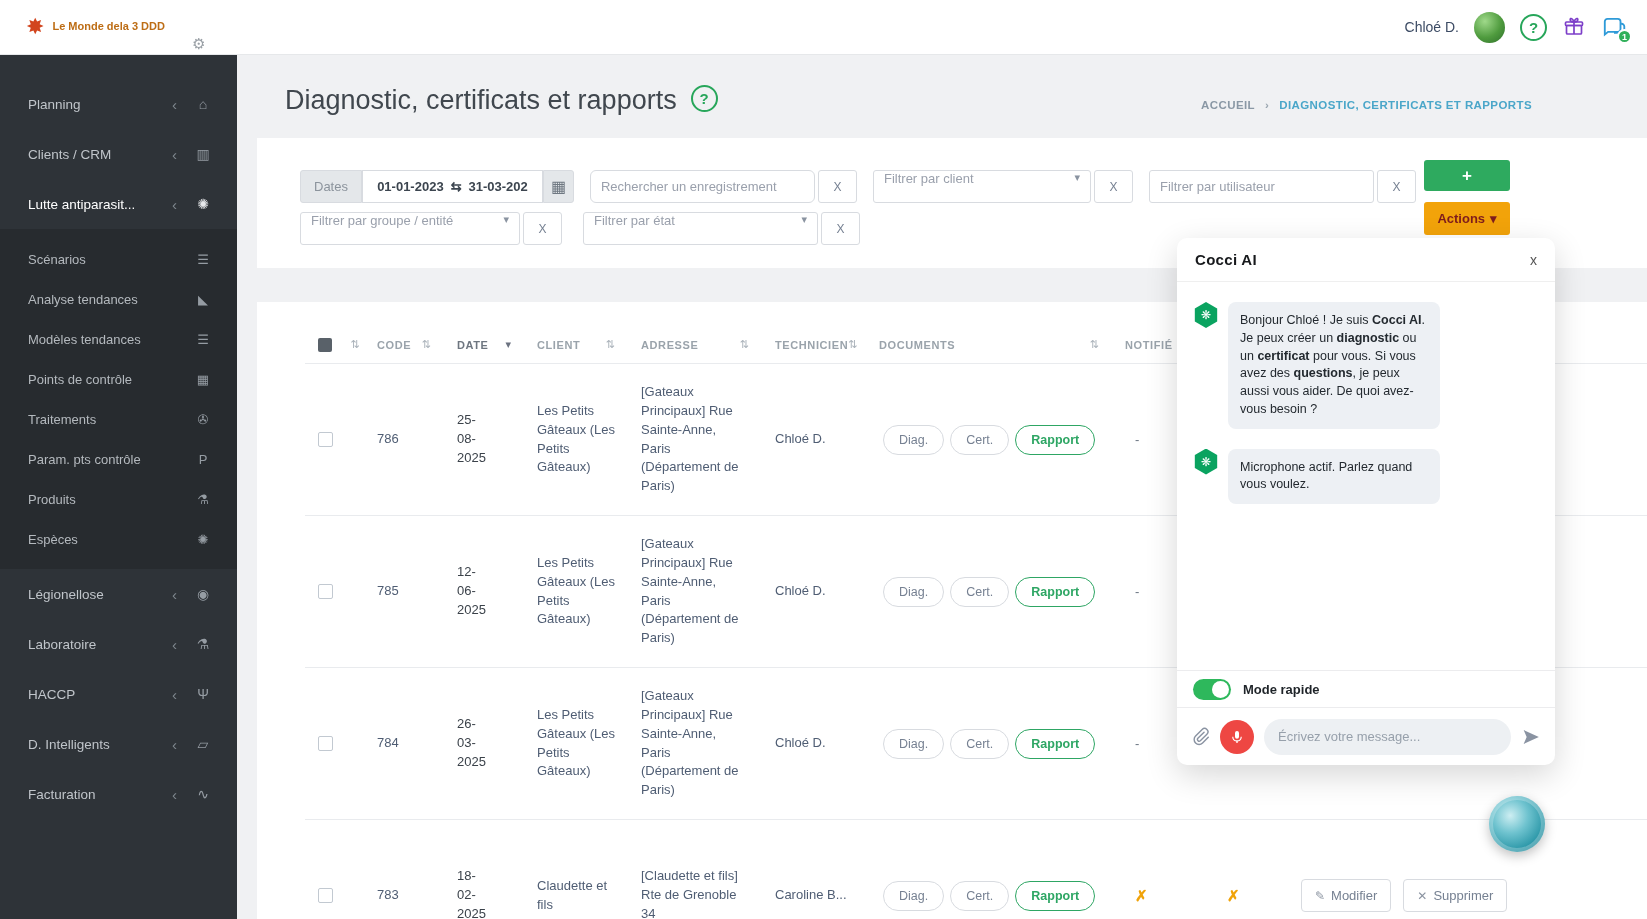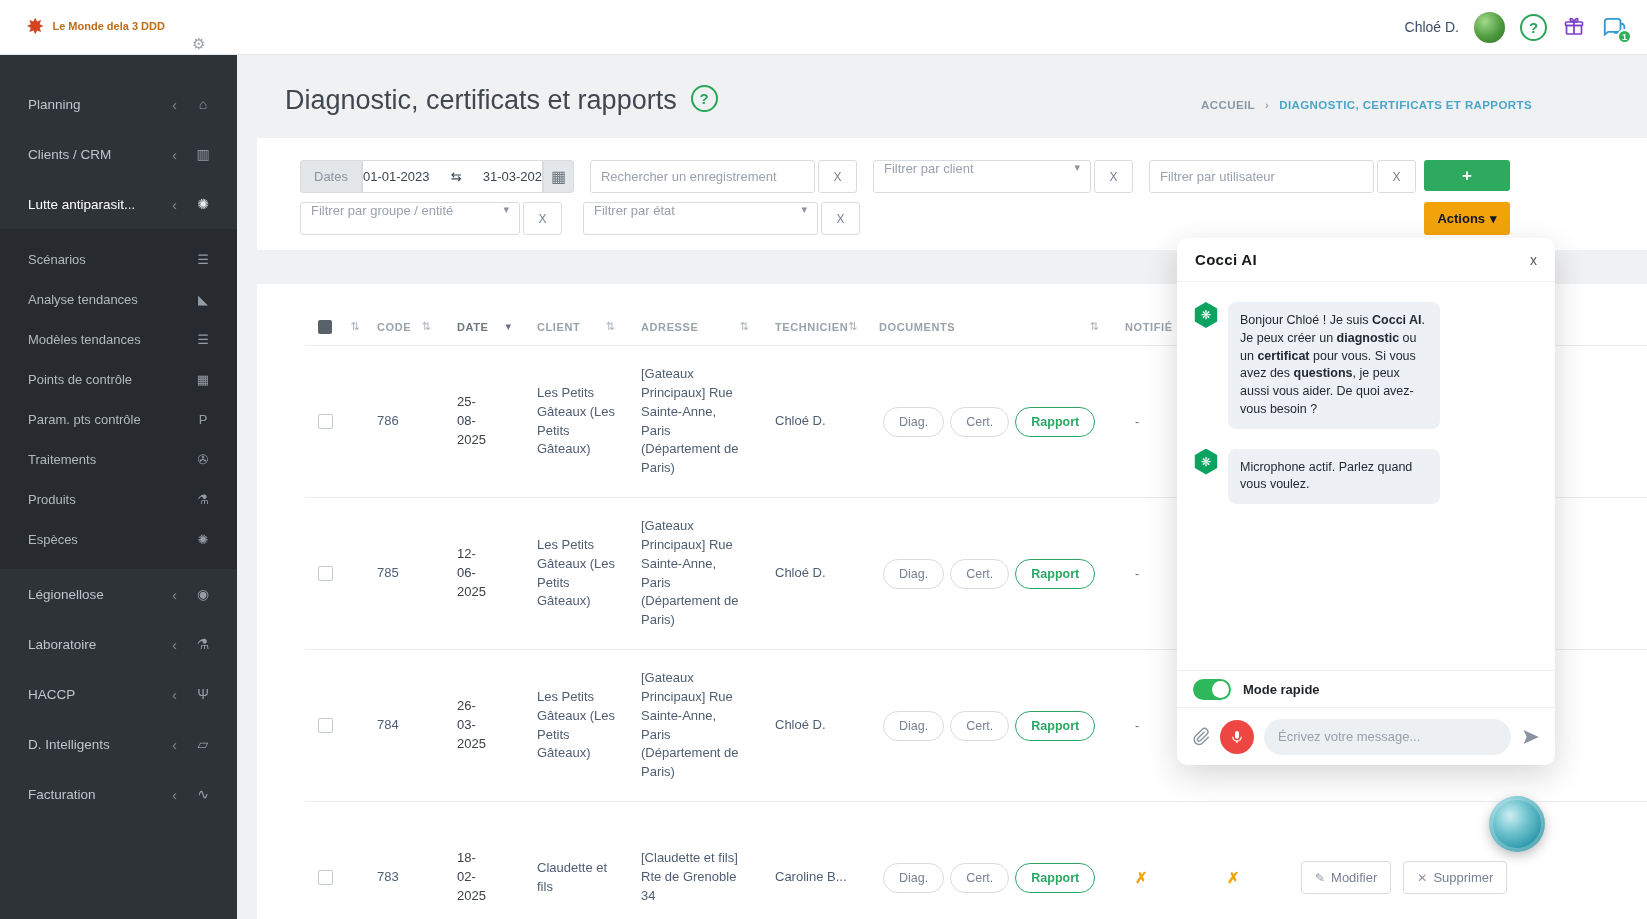--- a/index.html
+++ b/index.html
@@ -38,33 +38,33 @@
   .main{position:absolute;left:237px;top:55px;right:0;bottom:0;overflow:hidden}
   .page-head{display:flex;align-items:flex-start;padding:30px 115px 0 48px}
   .page-title{font-size:27px;font-weight:400;color:#40474e}
   .title-help{margin-left:14px;width:27px;height:27px;border-radius:50%;border:2.5px solid #27a65a;color:#27a65a;font-weight:bold;font-size:15px;display:flex;align-items:center;justify-content:center;cursor:pointer}
   .breadcrumb{margin-left:auto;font-size:11.5px;letter-spacing:.4px;font-weight:600;display:flex;align-items:center;gap:10px;padding-top:14px}
   .bc-home{color:#8a98a5;cursor:pointer}
   .bc-sep{color:#9aa6b0}
   .bc-current{color:#4aa6c9}
 
   
-  .filter-card{position:relative;background:#fff;margin:22px 0 0 20px;height:112px;padding:22px 0 0 43px}
+  .filter-card{position:relative;background:#fff;margin:22px 0 0 20px;height:130px;padding:32px 0 0 43px}
   .frow{display:flex;align-items:center;margin-bottom:9px}
   .fgroup{display:flex;gap:3px;margin-right:16px;align-items:center}
   .chip{height:33px;display:flex;align-items:center;border:1px solid #d8dbe0;background:#e4e7ea;color:#8b939c;font-size:13px;padding:0 13px;border-radius:3px 0 0 3px}
-  .datebox{height:33px;display:flex;align-items:center;justify-content:space-between;gap:7px;border:1px solid #d8dbe0;background:#fff;width:181px;font-size:13px;font-weight:400;color:#3c454f;margin-left:-3px}
+  .datebox{height:33px;display:flex;align-items:center;justify-content:center;gap:7px;border:1px solid #d8dbe0;background:#fff;width:181px;font-size:13px;font-weight:700;color:#3c454f;margin-left:-3px}
   .calbtn{height:33px;width:31px;display:flex;align-items:center;justify-content:center;border:1px solid #d8dbe0;background:#e4e7ea;color:#6f7882;border-radius:0 3px 3px 0;margin-left:-3px;cursor:pointer}
   .finput{height:33px;border:1px solid #d8dbe0;border-radius:3px;background:#fff;font-size:13px;padding:0 10px;color:#3c454f;font-family:"Liberation Sans",sans-serif}
   .finput::placeholder{color:#9aa0ac}
   .fselect{height:33px;border:1px solid #d8dbe0;border-radius:3px;background:#fff;font-size:13px;color:#9aa0ac;display:flex;justify-content:space-between;padding:0 10px;cursor:pointer}
   .caret{color:#8a93a0;font-size:11px}
   .xbtn{height:33px;width:39px;border:1px solid #d8dbe0;border-radius:3px;background:#fff;color:#768192;font-size:12px;cursor:pointer;font-family:"Liberation Sans",sans-serif}
   .addbtn{position:absolute;top:22px;right:137px;width:86px;height:31px;background:#2eaa5f;color:#fff;border:none;border-radius:3px;font-size:17px;font-weight:bold;cursor:pointer;line-height:1}
-  .actionsbtn{position:absolute;top:64px;right:137px;width:86px;height:33px;background:#f2a30a;color:#0f172a;border:none;border-radius:3px;font-size:13px;font-weight:bold;cursor:pointer;display:flex;align-items:center;justify-content:center;gap:5px}
+  .actionsbtn{position:absolute;top:64px;right:137px;width:86px;height:33px;background:#f2a30a;color:#7f1d1d;border:none;border-radius:3px;font-size:13px;font-weight:bold;cursor:pointer;display:flex;align-items:center;justify-content:center;gap:5px}
 
   
   .table-card{background:#fff;margin:34px 0 0 20px;min-height:660px;padding:24px 0 0 48px}
   .grid{display:grid;grid-template-columns:40px 20px 80px 80px 104px 134px 104px 246px 92px 92px 190px;align-items:center}
   .thead{height:38px;border-bottom:1px solid #e9ebee}
   .hc{display:flex;align-items:center;justify-content:space-between;padding:0 14px 0 12px;height:100%;cursor:pointer}
   .hl{font-size:11px;font-weight:700;letter-spacing:.6px;color:#9aa3ab;text-transform:uppercase}
   .hl-active{color:#6e7680;font-weight:bold}
   .sort{color:#aab2ba;font-size:11px}
   .sort-desc{color:#6b7280;font-size:11px}
@@ -170,26 +170,26 @@
     </div>
     <div class="sub-item">
       <span class="nav-label">Modèles tendances</span>
       <span class="nav-icon">☰</span>
     </div>
     <div class="sub-item">
       <span class="nav-label">Points de contrôle</span>
       <span class="nav-icon">▦</span>
     </div>
     <div class="sub-item">
+      <span class="nav-label">Traitements</span>
+      <span class="nav-icon">✇</span>
+    </div>
+    <div class="sub-item">
       <span class="nav-label">Param. pts contrôle</span>
       <span class="nav-icon">P</span>
-    </div>
-    <div class="sub-item">
-      <span class="nav-label">Traitements</span>
-      <span class="nav-icon">✇</span>
     </div>
     <div class="sub-item">
       <span class="nav-label">Produits</span>
       <span class="nav-icon">⚗</span>
     </div>
     <div class="sub-item">
       <span class="nav-label">Espèces</span>
       <span class="nav-icon">✺</span>
     </div>
   </div>
@@ -237,21 +237,21 @@
       <div class="fgroup">
         <span class="chip">Dates</span>
         <span class="datebox">
           <span>01-01-2023</span>
           <span>⇆</span>
           <span>31-03-202</span>
         </span>
         <span class="calbtn">▦</span>
       </div>
       <div class="fgroup">
-        <input class="finput" style="width: 225px;" placeholder="Rechercher un enregistrement">
+        <input class="finput" style="width: 225px; border-radius: 6px;" placeholder="Rechercher un enregistrement">
         <button class="xbtn">X</button>
       </div>
       <div class="fgroup">
         <div class="fselect" style="width:218px">
           <span>Filtrer par client</span>
           <span class="caret">▾</span>
         </div>
         <button class="xbtn">X</button>
       </div>
       <div class="fgroup">

